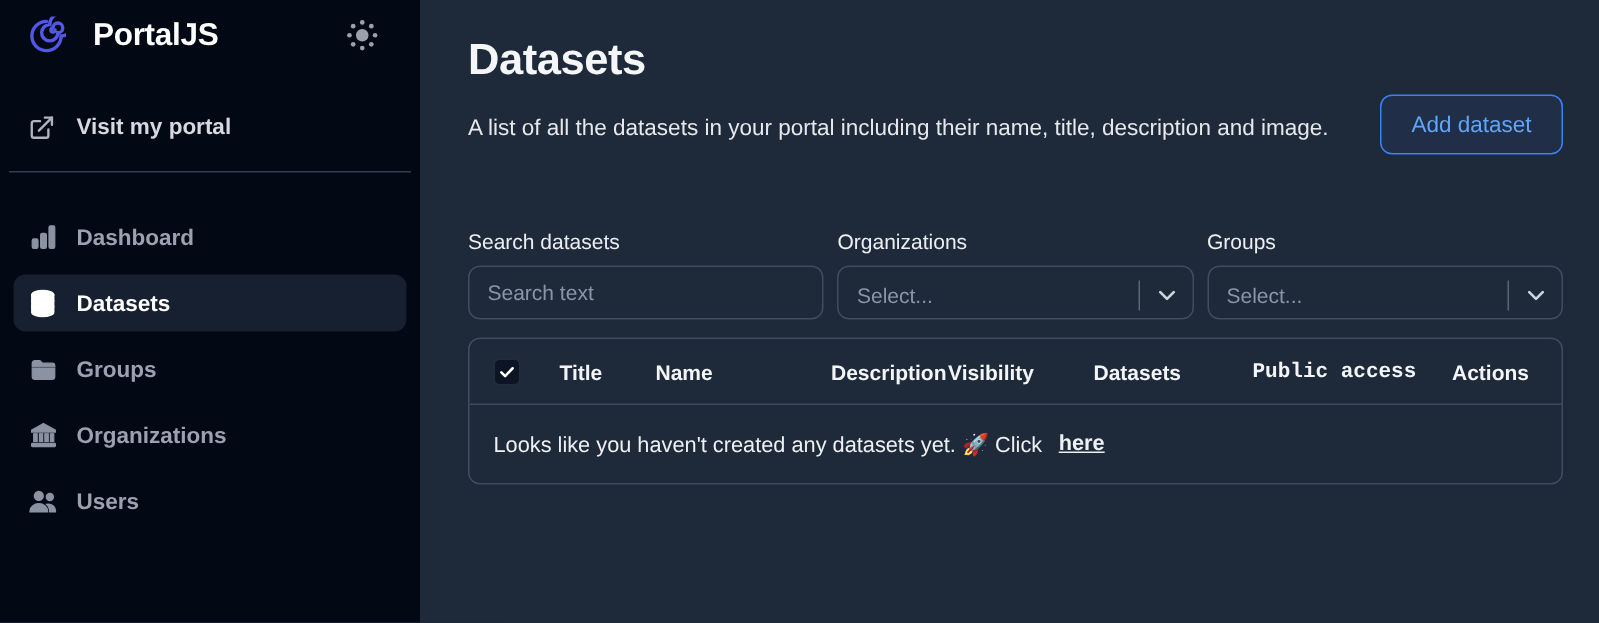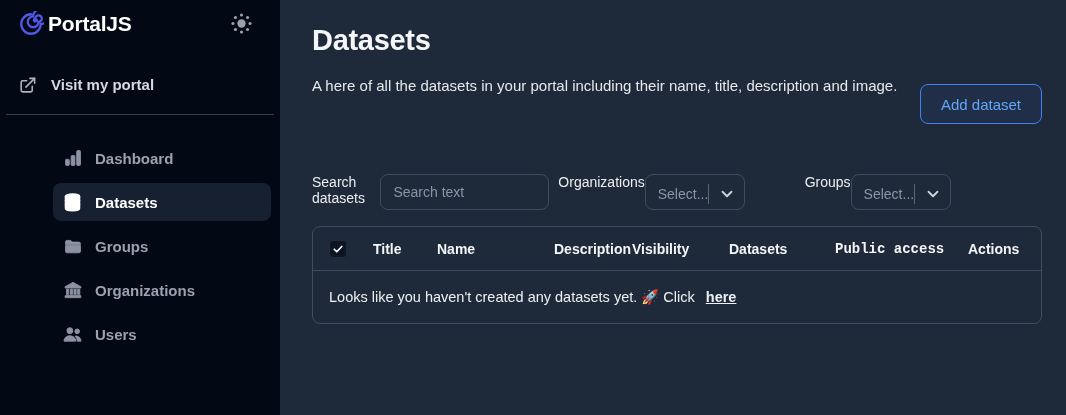--- a/index.html
+++ b/index.html
@@ -14,68 +14,68 @@
   
   .sidebar {
     width: 280px; min-width: 280px; height: 100%;
     background: #030914;
     display: flex; flex-direction: column;
   }
   .brand-row {
     display: flex; align-items: center; justify-content: space-between;
     padding: 9px 24px 0 18px;
   }
-  .brand { display: flex; align-items: center; gap: 4px; cursor: pointer; }
+  .brand { display: flex; align-items: center; gap: 18px; cursor: pointer; }
   .brand-name {
     color: #ffffff; font-size: 21px; font-weight: 800; letter-spacing: -0.2px;
   }
   .theme-toggle {
     background: none; border: none; cursor: pointer; padding: 2px;
     display: flex; align-items: center;
   }
   .portal-link {
     margin-top: 38px; padding: 0 18px;
     display: flex; align-items: flex-start; gap: 14px;
     color: #d5d9e0; font-size: 15px; font-weight: 600;
     text-decoration: none; cursor: pointer;
   }
   .sidebar-divider {
     height: 1px; background: #333d4d; margin: 19px 6px 0 6px;
   }
-  .nav { margin-top: 24px; display: flex; flex-direction: column; padding-left: 44px; }
+  .nav { margin-top: 24px; display: flex; flex-direction: column; }
   .nav-item {
     height: 38px; margin: 0 9px 6px 9px; border-radius: 8px;
     display: flex; align-items: center; gap: 12px; padding-left: 9px;
     color: #9aa2b1; font-size: 15px; font-weight: 600;
     cursor: pointer; text-decoration: none;
   }
   .nav-item .nicon { width: 21px; display: flex; justify-content: center; }
   .nav-item svg { fill: #8b93a3; stroke: #8b93a3; }
   .nav-item.active { background: #172030; color: #ffffff; }
   .nav-item.active svg { fill: #ffffff; stroke: #ffffff; }
 
   
   .main { flex: 1; padding: 0 24px 0 32px; display: flex; flex-direction: column; }
   .main-header { display: flex; justify-content: space-between; }
   .page-title {
     margin-top: 24px; font-size: 29px; font-weight: 700;
     color: #f5f6f8; letter-spacing: -0.3px;
   }
   .page-desc { margin-top: 20px; font-size: 15px; color: #e6e8ec; }
   .add-btn {
-    margin-top: 84px; height: 40px; padding: 0 20px;
+    margin-top: 63px; height: 40px; padding: 0 20px;
     background: rgba(59,130,246,0.08);
     border: 1px solid #3b82f6; border-radius: 8px;
     color: #60a5fa; font-size: 15px; font-weight: 500;
     font-family: inherit; cursor: pointer; white-space: nowrap;
   }
 
   
   .filters { display: flex; gap: 9px; margin-top: 50px; }
-  .filter-group { flex: 1; display: flex; flex-direction: row; }
+  .filter-group { flex: 1; display: flex; flex-direction: column; }
   .filter-label { font-size: 14px; font-weight: 500; color: #eceef1; margin-bottom: 8px; }
   .text-input {
     height: 36px; width: 100%;
     background: transparent; border: 1px solid #414c5e; border-radius: 8px;
     padding: 11px 12px; color: #e5e7eb; font-size: 14px; font-family: inherit;
     outline: none;
   }
   .text-input::placeholder { color: #8b95a7; }
   .select {
     height: 36px; border: 1px solid #414c5e; border-radius: 8px;
@@ -222,21 +222,21 @@
         </span>
         <span>Users</span>
       </a>
     </nav>
   </aside>
 
   <main class="main">
     <div class="main-header">
       <div class="title-block">
         <h1 class="page-title">Datasets</h1>
-        <p class="page-desc">A here of all the datasets in your portal including their name, title, description and image.</p>
+        <p class="page-desc">A list of all the datasets in your portal including their name, title, description and image.</p>
       </div>
       <button class="add-btn">Add dataset</button>
     </div>
 
     <div class="filters">
       <div class="filter-group">
         <label class="filter-label">Search datasets</label>
         <input class="text-input" type="text" placeholder="Search text" style="">
       </div>
       <div class="filter-group">

